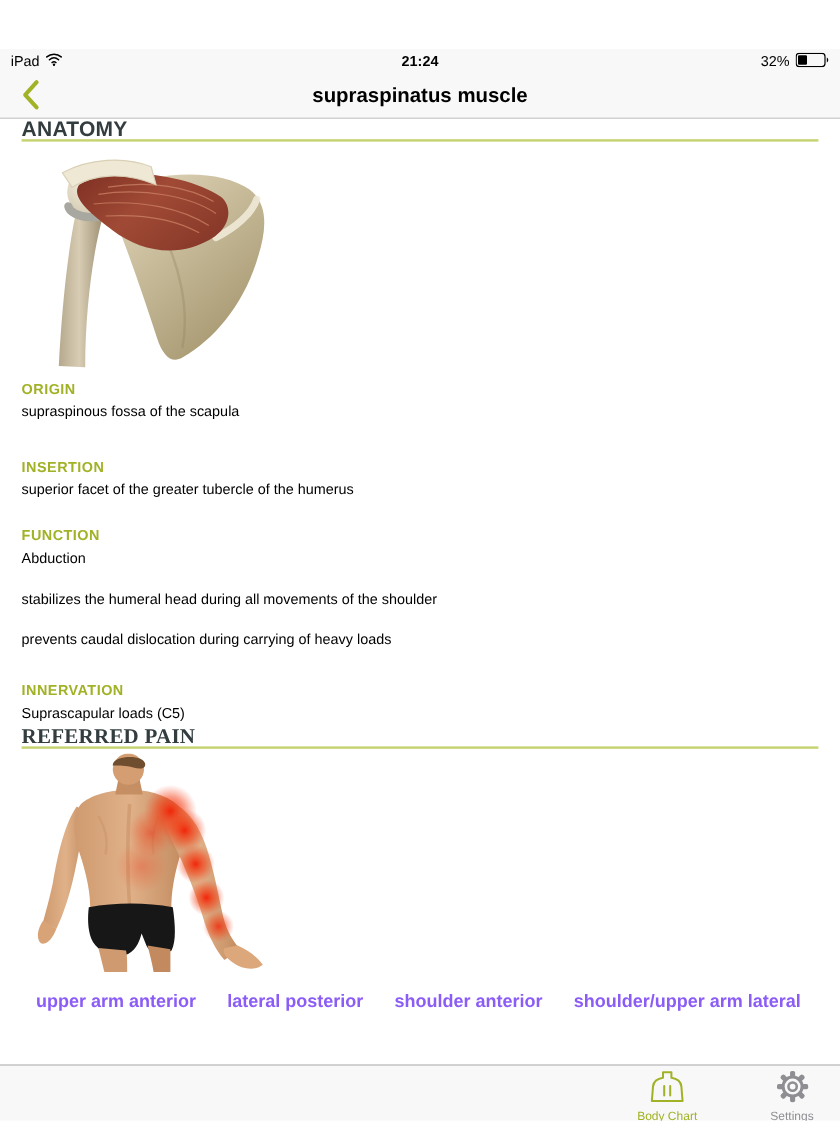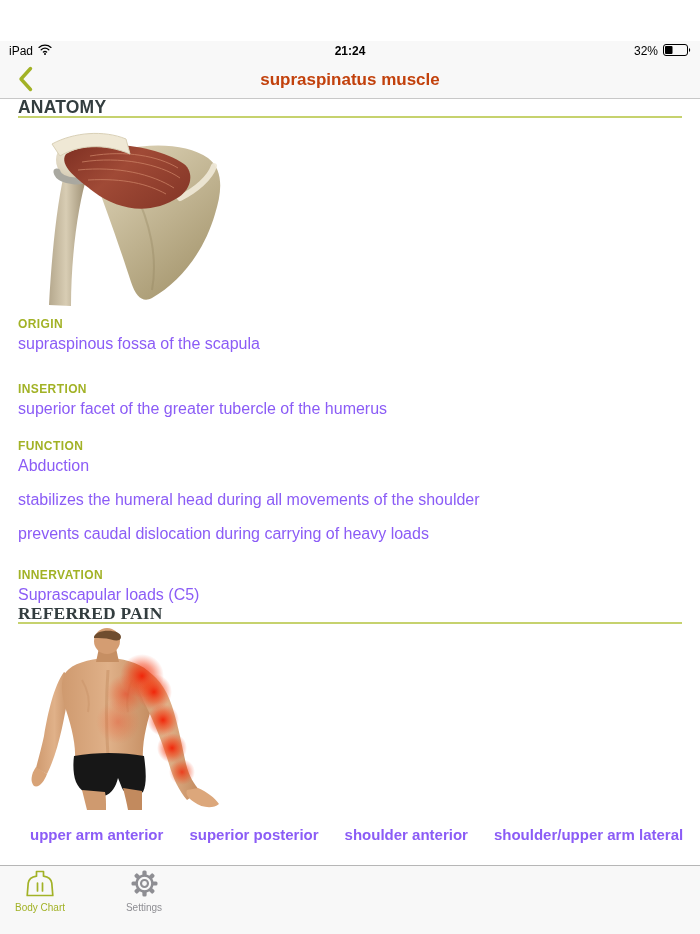--- a/index.html
+++ b/index.html
@@ -19,50 +19,50 @@
   
   .navbar {
     height:38px; background:#f8f8f8; border-bottom:1px solid #c8c8c8;
     position:relative; display:flex; align-items:center; justify-content:center;
   }
   .back-btn {
     position:absolute; left:8px; top:3px; width:34px; height:32px;
     display:flex; align-items:center; justify-content:center; cursor:pointer;
     background:none; border:none; padding:0;
   }
-  .nav-title { font-size:17px; font-weight:700; color:#c2410c; }
+  .nav-title { font-size:17px; font-weight:700; color:#000000; }
   
   .content { padding:0 18px; }
   h2.sec {
     margin:0; font-size:17.5px; line-height:17px; font-weight:700; color:#333d3f;
     letter-spacing:.2px; padding-bottom:0; border-bottom:2px solid #c6d26e;
   }
   .sec-anatomy { margin-top:20px; }
   .sec-pain { margin-top:20px;font-family:Liberation Serif, serif; }
   .anatomy-img { display:block; margin:12px 0 0 12px; }
   .pain-img { display:block; margin:4px 0 0 12px; }
   .field .flabel {
     font-size:12px; line-height:14px; font-weight:700; color:#a2b226; letter-spacing:.4px;
   }
-  .fval { font-size:16px; line-height:21px; color:#8b5cf6; margin:2px 0 0; }
+  .fval { font-size:12px; line-height:21px; color:#000000; margin:2px 0 0; }
   .fval + .fval { margin-top:13px; }
   .f-origin { margin-top:10px; }
   .f-insertion { margin-top:28px; }
   .f-function { margin-top:20px; }
   .f-innervation { margin-top:24px; }
   .links {
     margin:16px -18px 0 12px; display:flex; gap:26px;
     white-space:nowrap; overflow:hidden;
   }
   .link { flex:0 0 auto; font-size:15px; font-weight:700; color:#8b5cf6; cursor:pointer; }
   
   .tabbar {
-    position:absolute; left:0; right:0; bottom:0; height:69px;
+    position:absolute; left:0; right:0; bottom:0; height:47px;
     background:#f8f8f8; border-top:1px solid #b6b6b6;
-    display:flex; justify-content:flex-start; gap:24px;
+    display:flex; justify-content:flex-end; gap:24px;
   }
   .tab {
     width:80px; display:flex; flex-direction:column; align-items:center;
     padding-top:4px; cursor:pointer;
   }
   .tab-label { font-size:10px; margin-top:1px; }
   .tab.active .tab-label { color:#a2b226; }
   .tab.inactive .tab-label { color:#8e8e93; }
 </style>
 </head>
@@ -209,21 +209,21 @@
     <circle cx="124" cy="64" r="18" fill="url(#gPain)"></circle>
     <circle cx="133" cy="92" r="16" fill="url(#gPain)"></circle>
     <circle cx="142" cy="120" r="15" fill="url(#gPain)"></circle>
     <circle cx="152" cy="144" r="13" fill="url(#gPain)" opacity=".8"></circle>
     <circle cx="96" cy="66" r="20" fill="url(#gPain)" opacity=".5"></circle>
     <circle cx="88" cy="94" r="22" fill="url(#gPain)" opacity=".3"></circle>
   </svg>
 
   <div class="links">
     <span class="link">upper arm anterior</span>
-    <span class="link">superior posterior</span>
+    <span class="link">lateral posterior</span>
     <span class="link">shoulder anterior</span>
     <span class="link">shoulder/upper arm lateral</span>
 
   </div>
 
 </div>
 
 <div class="tabbar">
   <div class="tab active">
     <span>

